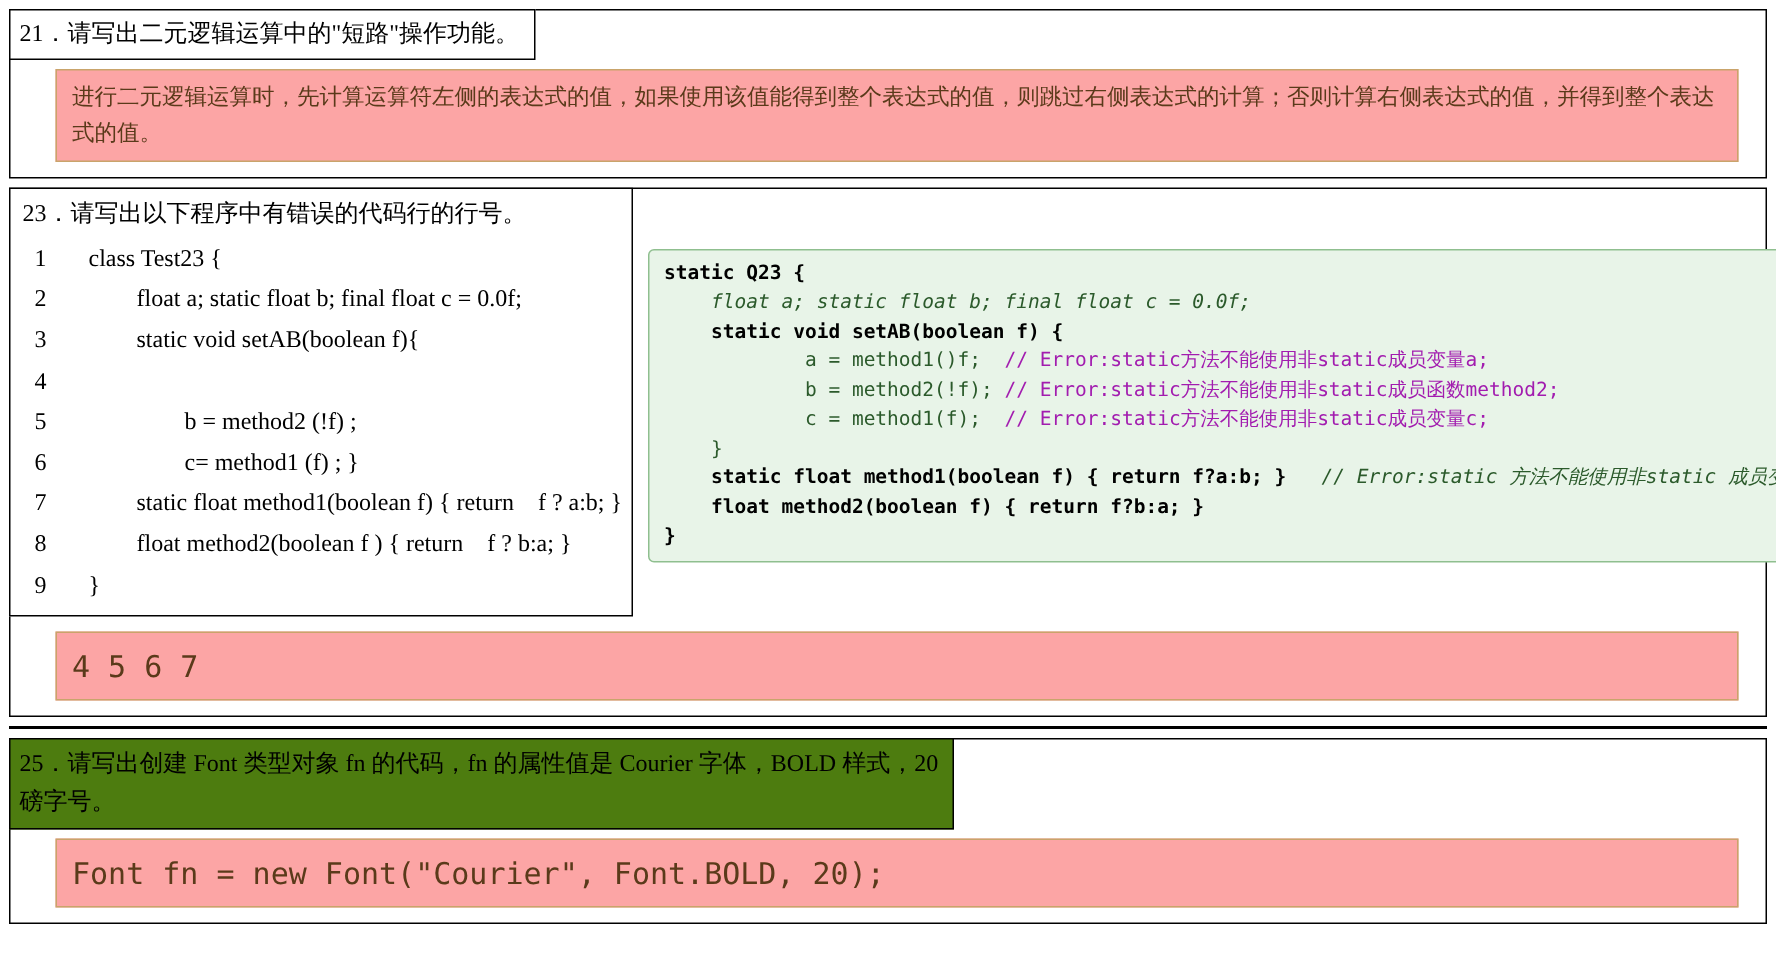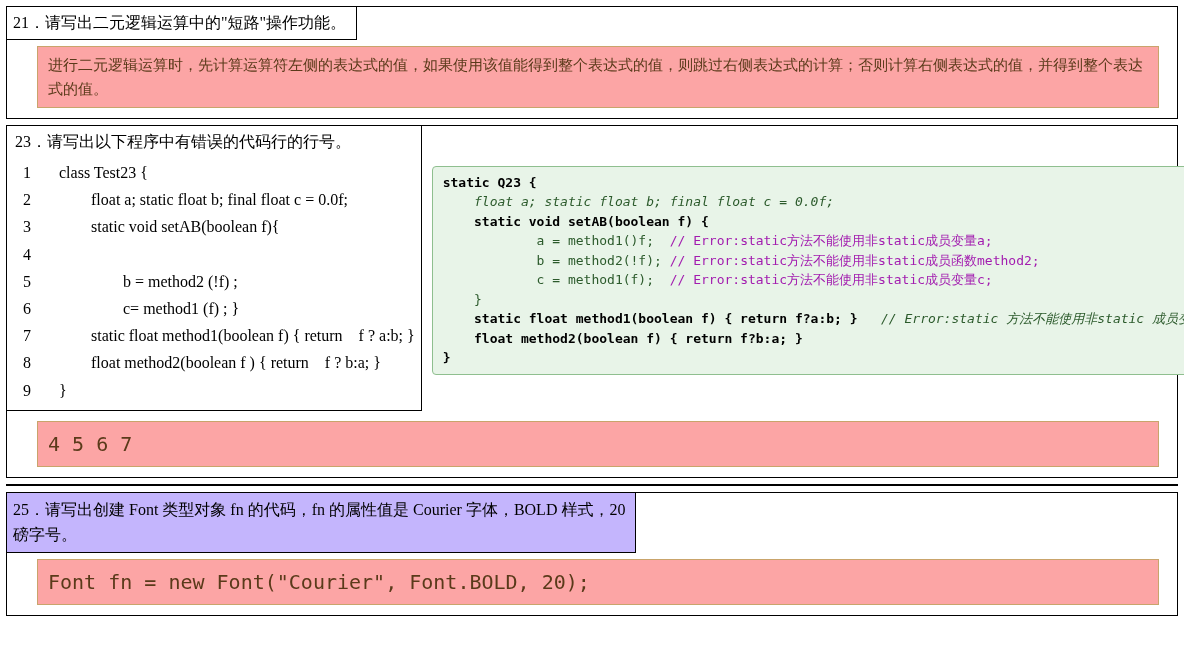--- a/index.html
+++ b/index.html
@@ -76,21 +76,21 @@
     line-height: 1.5;
     color: #2B5A2B;
     margin-top: 4px;
     height: fit-content;
   }
   .col-right .bk { color: #000; font-weight: bold; }
   .col-right .cm { color: #a21caf; }
   .col-right .it { font-style: italic; color:#2B5A2B;}
   .two-line-title {
     display:inline-block;
-    background:#c4b5fd;
+    background:#4d7c0f;
     border:1px solid #000;
     padding:4px 10px 4px 6px;
     margin:-1px 0 0 -1px;
     font-size:16px;
     line-height:1.6;
     max-width: 760px;
   }
 </style>
 </head>
 <body>

